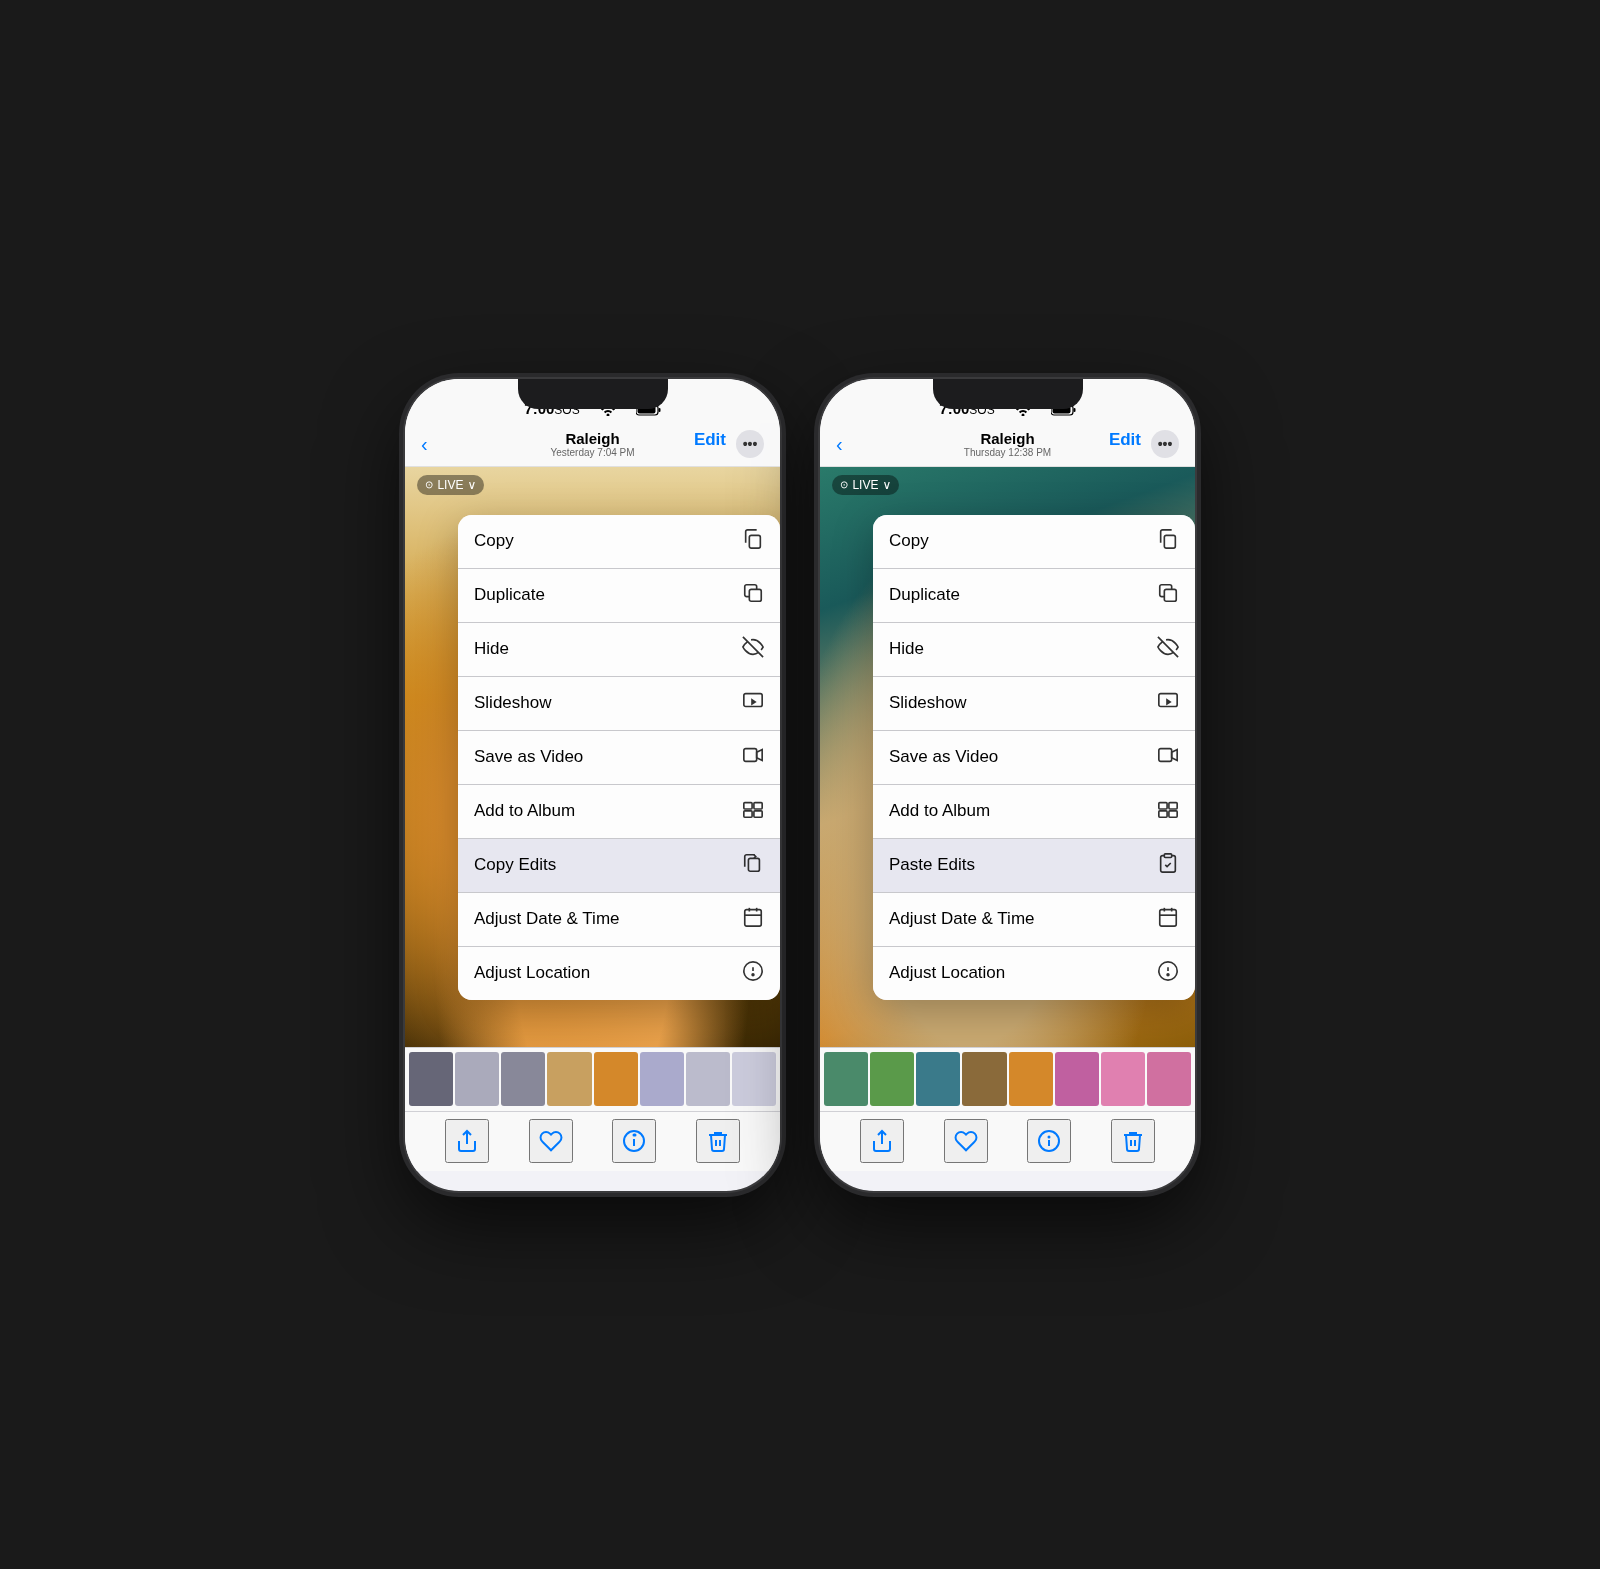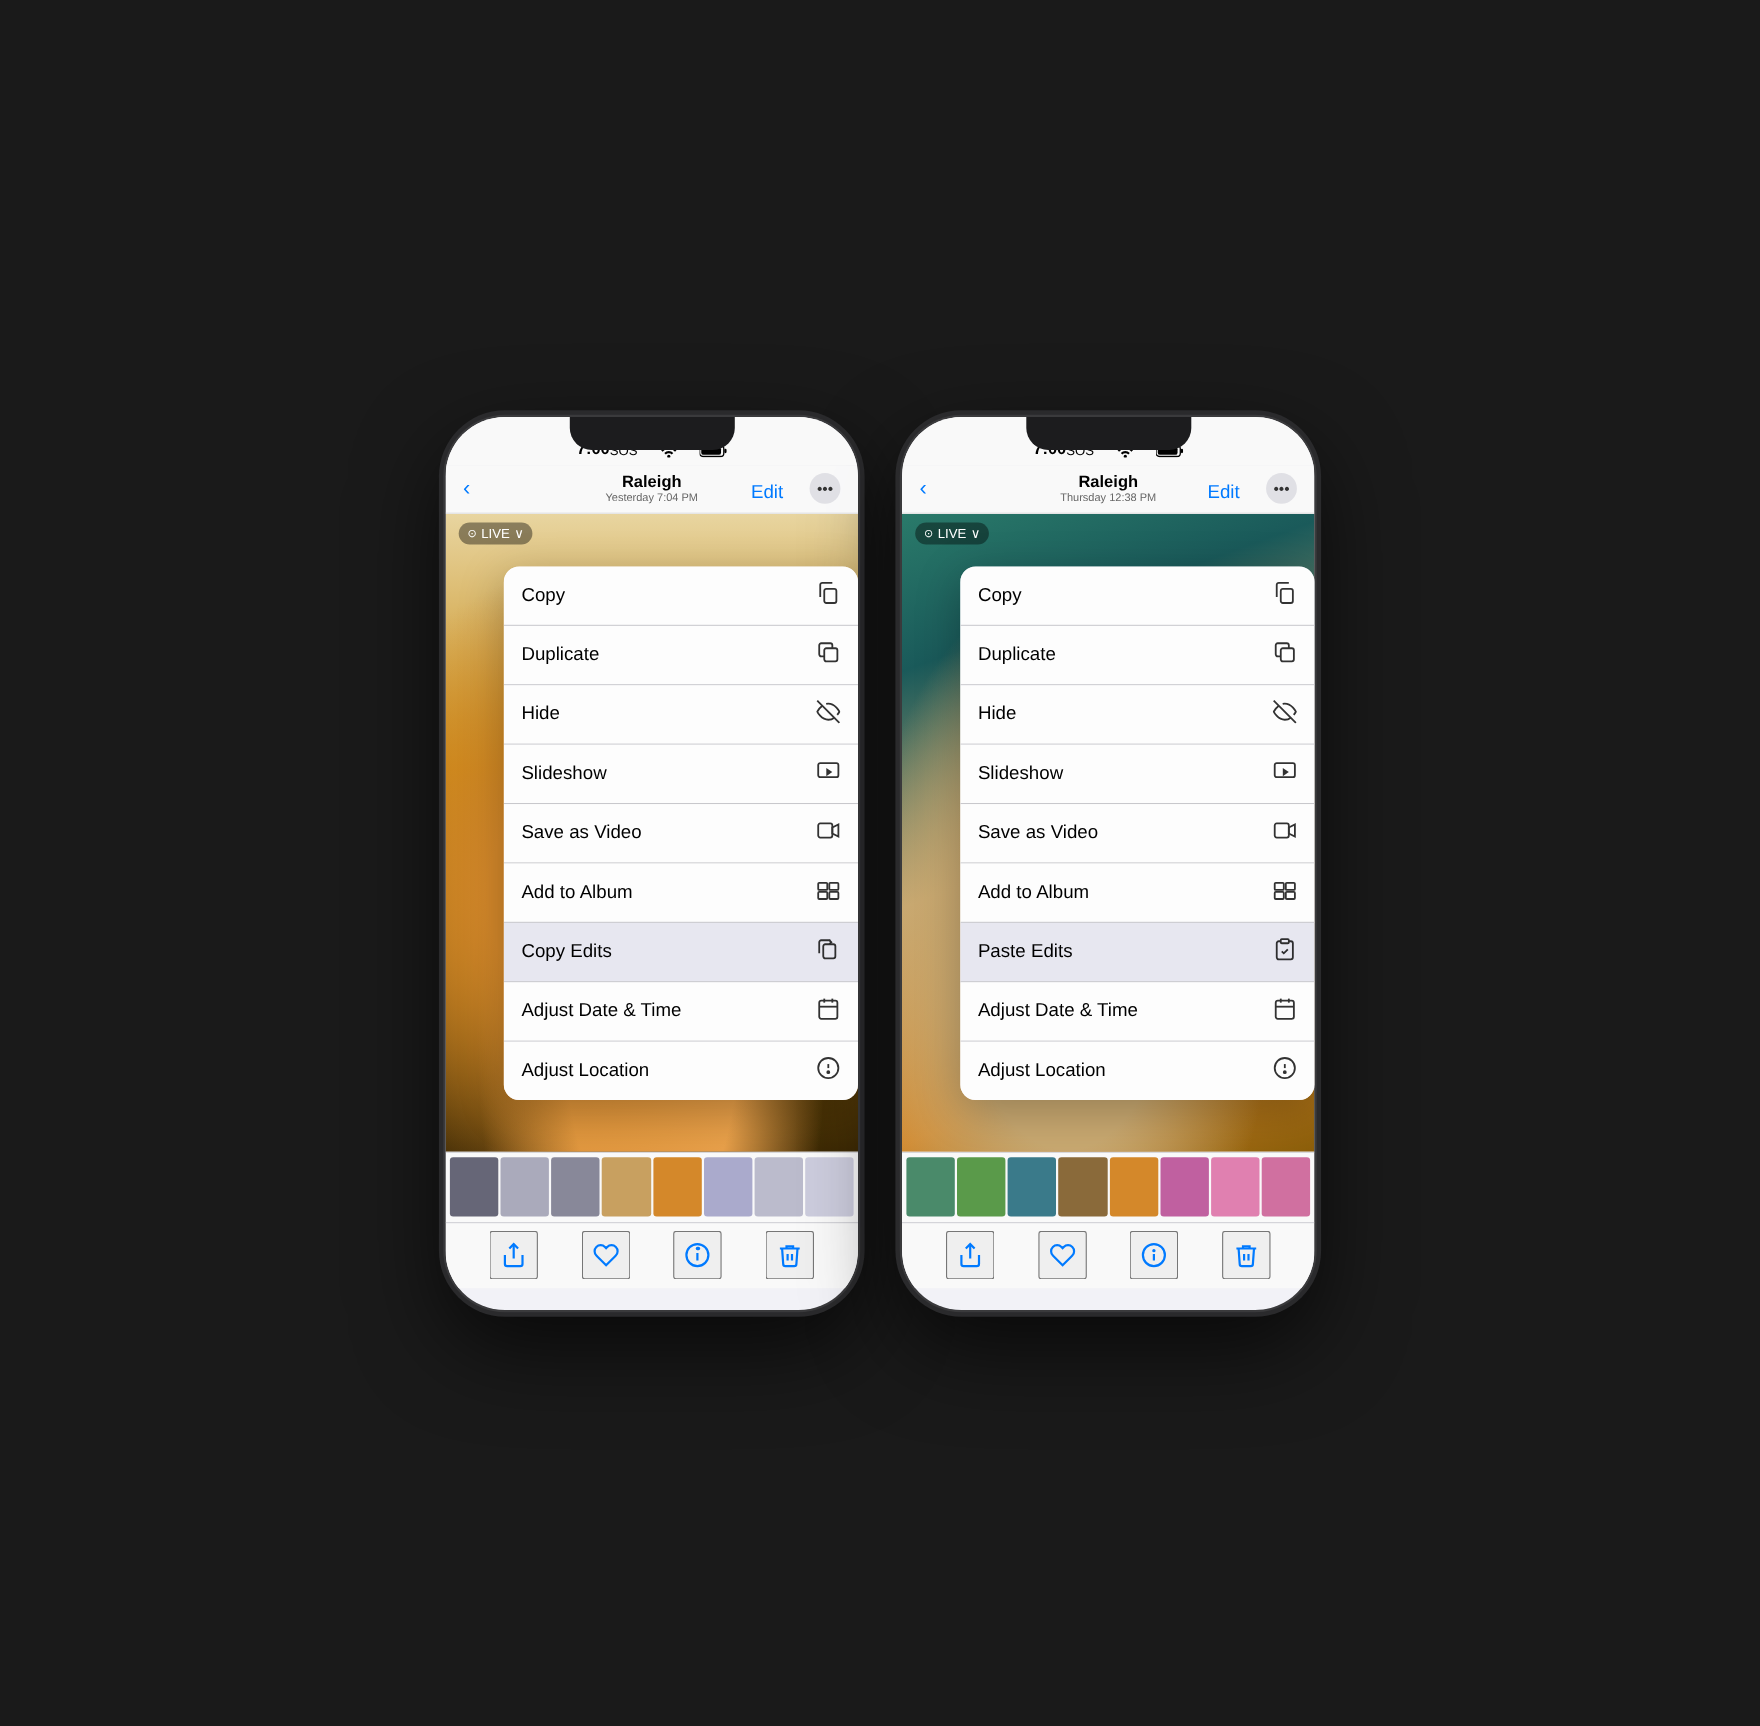--- a/index.html
+++ b/index.html
@@ -101,22 +101,23 @@
       font-size: 15px;
       font-weight: 600;
       color: #000;
     }
     .nav-subtitle {
       font-size: 10px;
       color: #666;
     }
     .nav-right {
       display: flex;
-      align-items: flex-end;
-      gap: 24px;
+      align-items: flex-start;
+      gap: 10px;
+      font-weight: bold;
     }
     .nav-edit {
       color: #007aff;
       font-size: 17px;
     }
     .nav-more {
       width: 28px;
       height: 28px;
       background: #e0e0e5;
       border-radius: 50%;

